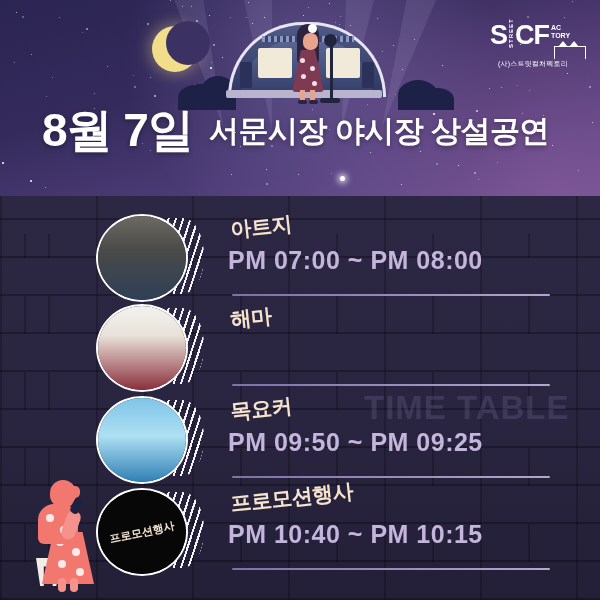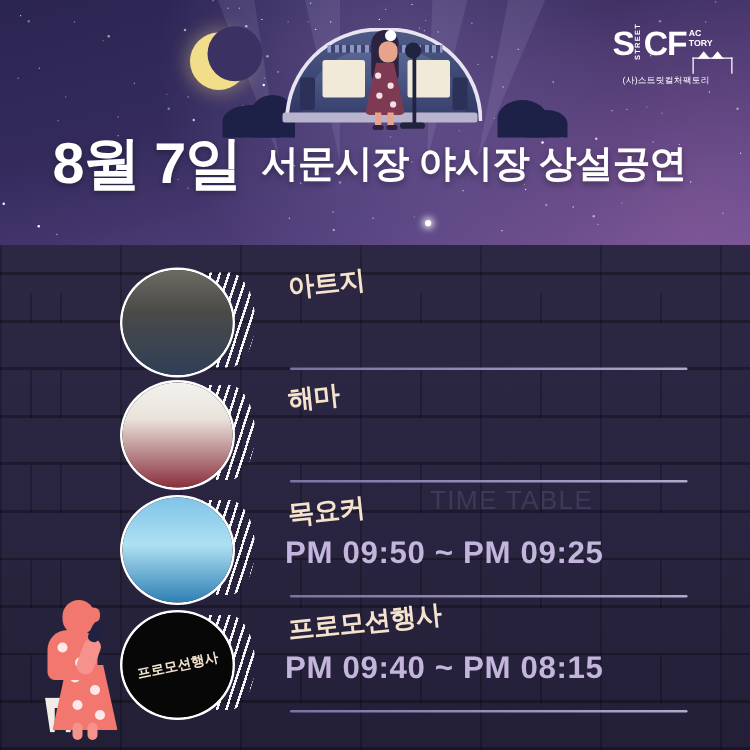--- a/index.html
+++ b/index.html
@@ -112,21 +112,21 @@
       repeating-linear-gradient(0deg, rgba(0,0,0,.30) 0px, rgba(0,0,0,.30) 2px, transparent 2px, transparent 38px),
       repeating-linear-gradient(90deg, rgba(0,0,0,.22) 0px, rgba(0,0,0,.22) 2px, transparent 2px, transparent 96px),
       linear-gradient(180deg,#2c2742 0%,#292540 55%,#231f37 100%);
   }
   .brick-offset{position:absolute;left:0;top:38px;width:600px;height:404px;
     background:repeating-linear-gradient(90deg, rgba(0,0,0,.22) 0px, rgba(0,0,0,.22) 2px, transparent 2px, transparent 96px);
     background-position:48px 0;
     -webkit-mask-image:repeating-linear-gradient(0deg,#000 0 38px,transparent 38px 76px);
     mask-image:repeating-linear-gradient(0deg,#000 0 38px,transparent 38px 76px);}
 
-  .watermark{position:absolute;left:344px;top:389px;font-size:21px;font-weight:normal;
+  .watermark{position:absolute;left:364px;top:389px;font-size:33px;font-weight:bold;
     color:rgba(150,142,190,.20);letter-spacing:1px;}
 
   
   .list{position:absolute;left:0;top:196px;width:600px;height:404px;}
   .row{position:absolute;left:0;width:600px;height:92px;}
   .thumb-wrap{position:absolute;left:96px;top:4px;width:108px;height:84px;}
   .stripes{position:absolute;right:0;top:4px;width:42px;height:76px;
     background:repeating-linear-gradient(-72deg,#ffffff 0 2px,transparent 2px 7px);
     border-radius:0 50% 50% 0;opacity:.95;}
   .thumb{position:absolute;left:0;top:0;width:88px;height:84px;border-radius:50%;
@@ -346,20 +346,21 @@
   <div class="list" id="list">
       <div class="row" style="top: 14px;">
         <div class="thumb-wrap">
           <div class="stripes"></div>
           <div class="thumb">
             <div class="thumb-inner" style="background:linear-gradient(180deg,#6d6a63 0%,#4a4a48 40%,#2f3f57 100%);"></div>
           </div>
         </div>
         <div class="row-text">
           <div><span class="artist">아트지</span></div>
+          <div class="time">PM 07:00 ~ PM 08:00</div>
         </div>
         <div class="rule" style="top: 84px;"></div>
       </div>
       <div class="row" style="top: 104px;">
         <div class="thumb-wrap">
           <div class="stripes"></div>
           <div class="thumb">
             <div class="thumb-inner" style="background:linear-gradient(180deg,#f3f2ef 0%,#e9e2da 35%,#8a2f3c 100%);"></div>
           </div>
         </div>
@@ -384,21 +385,21 @@
       <div class="row" style="top: 288px;">
         <div class="thumb-wrap">
           <div class="stripes"></div>
           <div class="thumb">
             <div class="thumb-inner" style="background:#070707;"></div>
             <div class="thumb-label">프로모션행사</div>
           </div>
         </div>
         <div class="row-text">
           <div><span class="artist">프로모션행사</span></div>
-          <div class="time">PM 09:40 ~ PM 08:15</div>
+          <div class="time">PM 10:40 ~ PM 10:15</div>
         </div>
         <div class="rule" style="top: 84px;"></div>
       </div>
     </div>
 
   <div class="lady">
     <div class="ld-stool"></div>
     <div class="ld-skirt">
       <div class="ld-flower" style="left:14px;top:6px"></div>
       <div class="ld-flower" style="left:30px;top:16px"></div>

